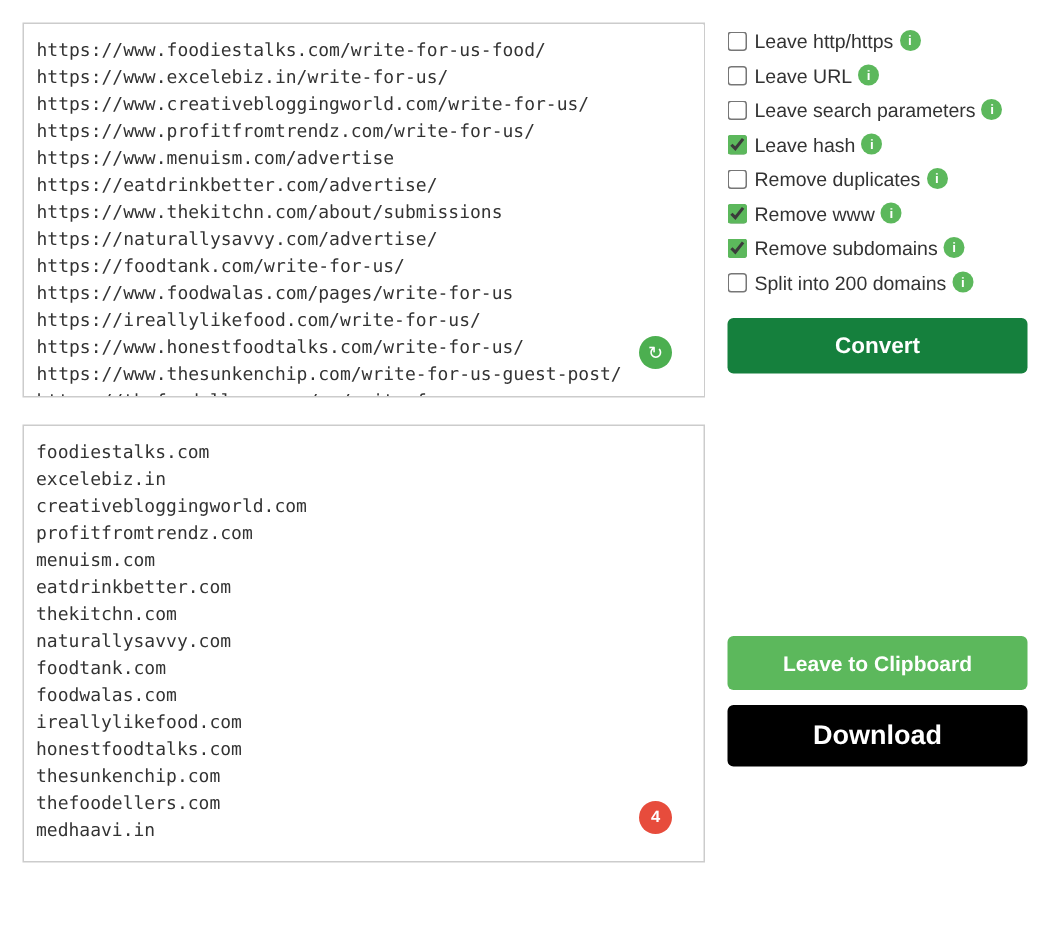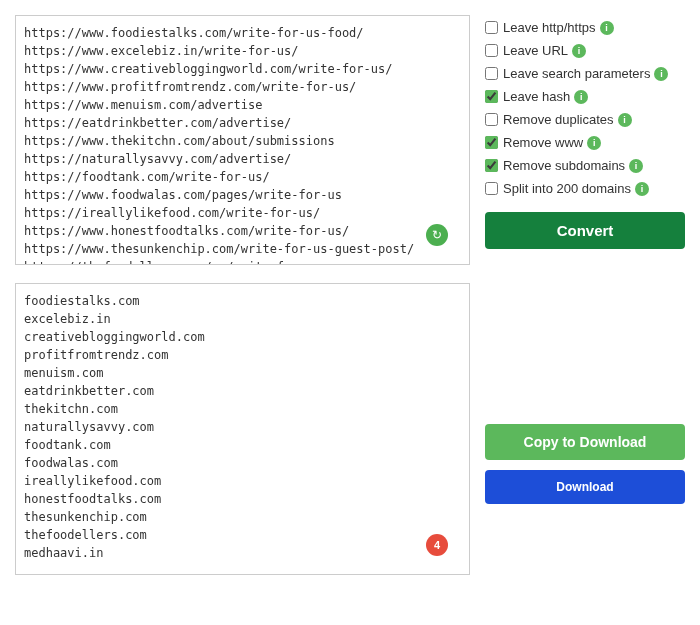--- a/index.html
+++ b/index.html
@@ -91,21 +91,21 @@
       height: 13px;
       margin: 0;
       cursor: pointer;
       accent-color: #5cb85c;
     }
     .checkbox-item label {
       font-size: 13px;
       color: #333;
       cursor: pointer;
       display: flex;
-      align-items: flex-end;
+      align-items: flex-start;
       gap: 4px;
     }
     .info-icon {
       display: inline-flex;
       align-items: center;
       justify-content: center;
       width: 14px;
       height: 14px;
       background: #5cb85c;
       border-radius: 50%;
@@ -133,25 +133,25 @@
       border: none;
       padding: 10px 15px;
       font-size: 14px;
       font-weight: bold;
       border-radius: 4px;
       cursor: pointer;
       width: 100%;
       margin-bottom: 10px;
     }
     .download-btn {
-      background: #1d4ed8;
+      background: #000000;
       color: white;
       border: none;
       padding: 10px 15px;
-      font-size: 12px;
+      font-size: 18px;
       font-weight: bold;
       border-radius: 4px;
       cursor: pointer;
       width: 100%;
     }
     .bottom-buttons {
       display: flex;
       flex-direction: column;
       gap: 0;
       margin-top: 160px;
@@ -249,17 +249,17 @@
         </div>
         <div class="checkbox-item">
           <input type="checkbox" id="split_200" style="">
           <label for="split_200">Split into 200 domains <span class="info-icon">i</span></label>
         </div>
       </div>
 
     <button class="convert-btn">Convert</button>
 
     <div class="bottom-buttons">
-      <button class="clipboard-btn">Copy to Download</button>
+      <button class="clipboard-btn">Leave to Clipboard</button>
       <button class="download-btn">Download</button>
     </div>
   </div>
 </div>
 
 </body></html>

